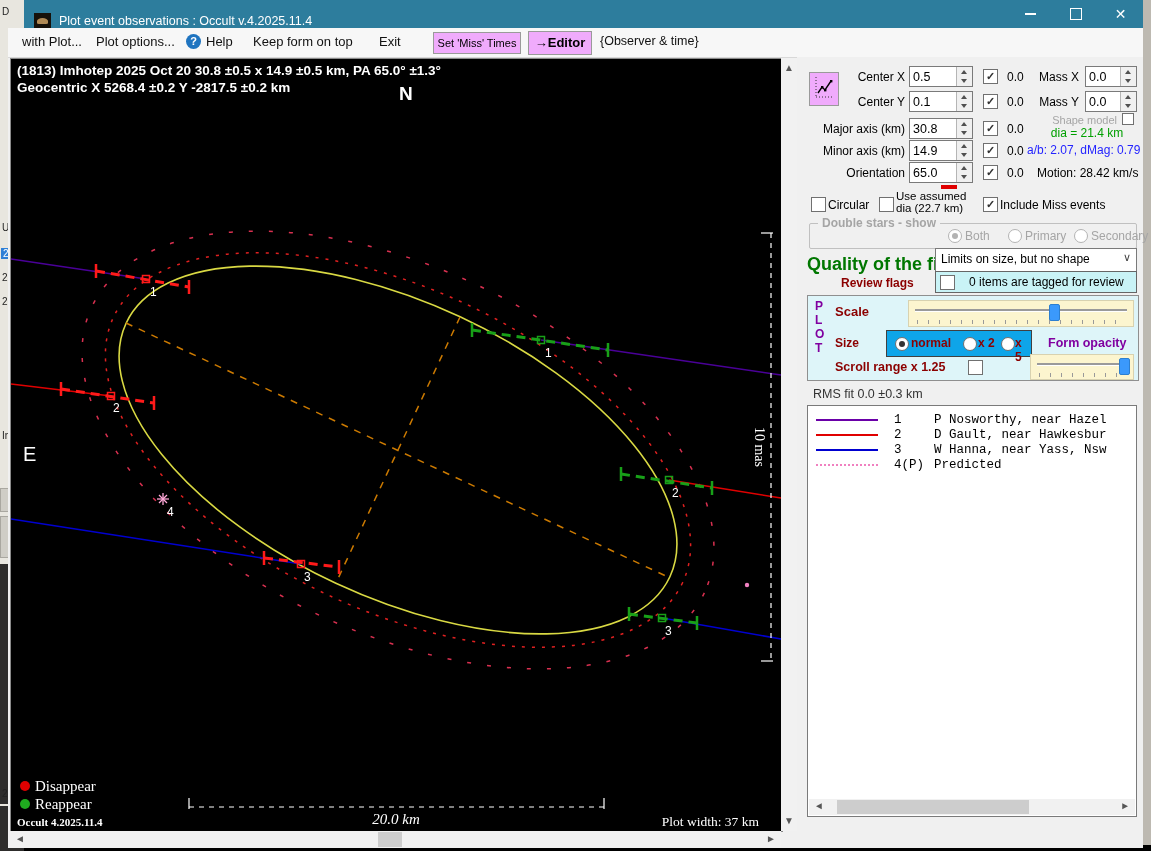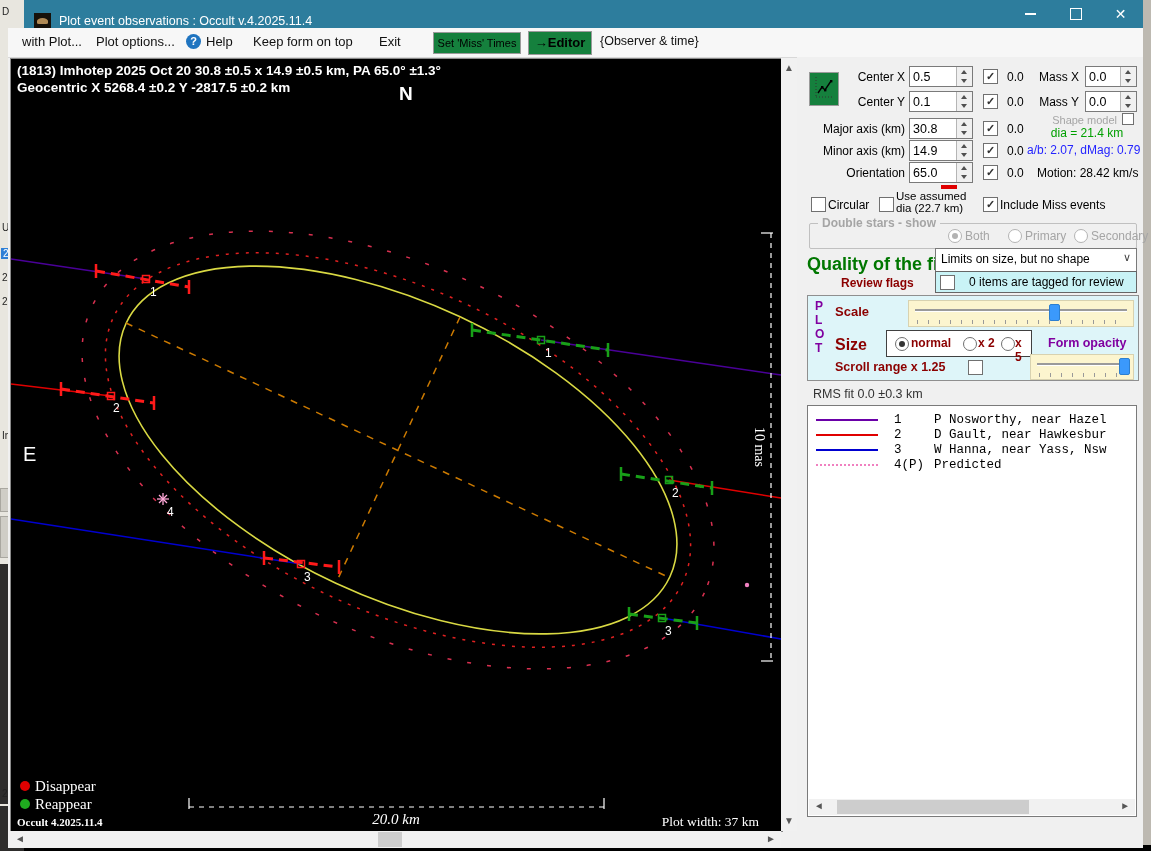--- a/index.html
+++ b/index.html
@@ -23,21 +23,21 @@
   .wc-min i{display:block;width:11px;height:1.5px;background:#fff;}
   .wc-max i{display:block;width:10px;height:10px;border:1.5px solid #fff;}
   .wc-close{font-size:14px;}
   .win-body{position:absolute;left:8px;top:28px;width:1135px;height:820px;background:#f0f0f0;}
   
   .menubar{position:absolute;left:0;top:0;width:100%;height:29px;background:#f7f7f7;
            border-bottom:1px solid #d8d8d8;font-size:13px;}
   .menu-item{position:absolute;top:6px;color:#111;}
   .help-ico{position:absolute;width:15px;height:15px;border-radius:50%;background:#1f74c0;
             color:#fff;font-size:11px;font-weight:bold;text-align:center;line-height:15px;top:6px;}
-  .mbtn{position:absolute;background:#15803d;border:1px solid #9a9a9a;text-align:center;color:#000;}
+  .mbtn{position:absolute;background:#f0abfc;border:1px solid #9a9a9a;text-align:center;color:#000;}
   
   .plot-area{position:absolute;left:2px;top:30px;width:771px;height:772px;background:#000;border:1px solid #8a8a8a;}
   .plot-vscroll{position:absolute;left:773px;top:30px;width:16px;height:773px;background:#f1f1f1;}
   .plot-hscroll{position:absolute;left:2px;top:803px;width:771px;height:17px;background:#f1f1f1;}
   .sb-arrow{position:absolute;color:#555;font-size:10px;line-height:16px;width:16px;text-align:center;}
   .sb-thumb{position:absolute;background:#cdcdcd;}
   
   .right-panel{position:absolute;left:789px;top:29px;width:346px;height:791px;background:#f0f0f0;font-size:12px;}
   .groupbox{position:absolute;border:1px solid #d2d2d2;border-radius:2px;}
   .groupbox>legend{position:absolute;top:-8px;left:8px;background:#f0f0f0;padding:0 4px;font-size:12px;}
@@ -65,21 +65,21 @@
   .dropdown{position:absolute;background:#fff;border:1px solid #7a7a7a;font-size:12px;}
   .dropdown .val{position:absolute;left:5px;top:3px;}
   .dropdown .arr{position:absolute;right:5px;top:2px;color:#444;font-size:11px;}
   .review-box{position:absolute;background:#c9f3f6;border:1px solid #666;}
   .plot-panel{position:absolute;background:#def5f9;border:1px solid #8f8f8f;}
   .slider{position:absolute;background:#fcf5cf;border:1px solid #d8d2b0;}
   .slider .track{position:absolute;left:6px;right:6px;top:8px;height:2px;background:#9a9a9a;box-shadow:0 1px 0 #fff;}
   .slider .thumb{position:absolute;top:3px;width:9px;height:15px;background:#3b99fc;border:1px solid #2d7fd0;border-radius:2px;}
   .slider .ticks{position:absolute;left:8px;right:8px;bottom:2px;height:4px;
                  background:repeating-linear-gradient(90deg,#999 0 1px,transparent 1px 11px);}
-  .sizebox{position:absolute;border:1px solid #404040;background:#ffffff;}
+  .sizebox{position:absolute;border:1px solid #404040;background:#0ea5e9;}
   .listbox{position:absolute;background:#fff;border:1px solid #7a7a7a;overflow:hidden;
            font-family:"Liberation Mono","DejaVu Sans Mono",monospace;font-size:12.5px;}
   .obs-row{display:flex;align-items:center;height:15px;padding-left:8px;white-space:nowrap;}
   .swatch{width:62px;height:2px;margin-right:16px;flex:0 0 auto;}
   .sw1{background:#6a00a8;} .sw2{background:#e00000;} .sw3{background:#0000d0;}
   .sw4{height:0;background:none;border-top:2px dotted #f080c0;}
   .obs-num{width:40px;flex:0 0 auto;}
   .list-hscroll{position:absolute;left:1px;right:1px;bottom:1px;height:16px;background:#f1f1f1;}
   .redmark{position:absolute;background:#e00000;}
 </style>
@@ -382,21 +382,21 @@
       <span class="ptext purple" style="left:7px;top:31px;">O</span>
       <span class="ptext purple" style="left:7px;top:45px;">T</span>
 
       <span class="ptext maroon" style="left:27px;top:8px;font-size:13px;">Scale</span>
       <div class="slider" style="left:100px;top:4px;width:224px;height:25px;">
         <div class="track"></div>
         <div class="thumb" style="left:140px;"></div>
         <div class="ticks"></div>
       </div>
 
-      <span class="ptext maroon" style="left:27px;top:40px;font-size:16px;">Size</span>
+      <span class="ptext maroon" style="left:27px;top:40px;font-size:12px;">Size</span>
       <div class="sizebox" style="left:78px;top:34px;width:144px;height:25px;">
         <span class="radio sel" style="left:8px;top:6px;"></span>
         <span class="ptext maroon" style="left:24px;top:5px;">normal</span>
         <span class="radio" style="left:76px;top:6px;"></span>
         <span class="ptext maroon" style="left:91px;top:5px;">x 2</span>
         <span class="radio" style="left:114px;top:6px;"></span>
         <span class="ptext maroon" style="left:128px;top:5px;">x 5</span>
       </div>
       <span class="ptext purple" style="left:240px;top:40px;font-size:12.5px;">Form opacity</span>
       <div class="slider" style="left:222px;top:58px;width:102px;height:24px;">

